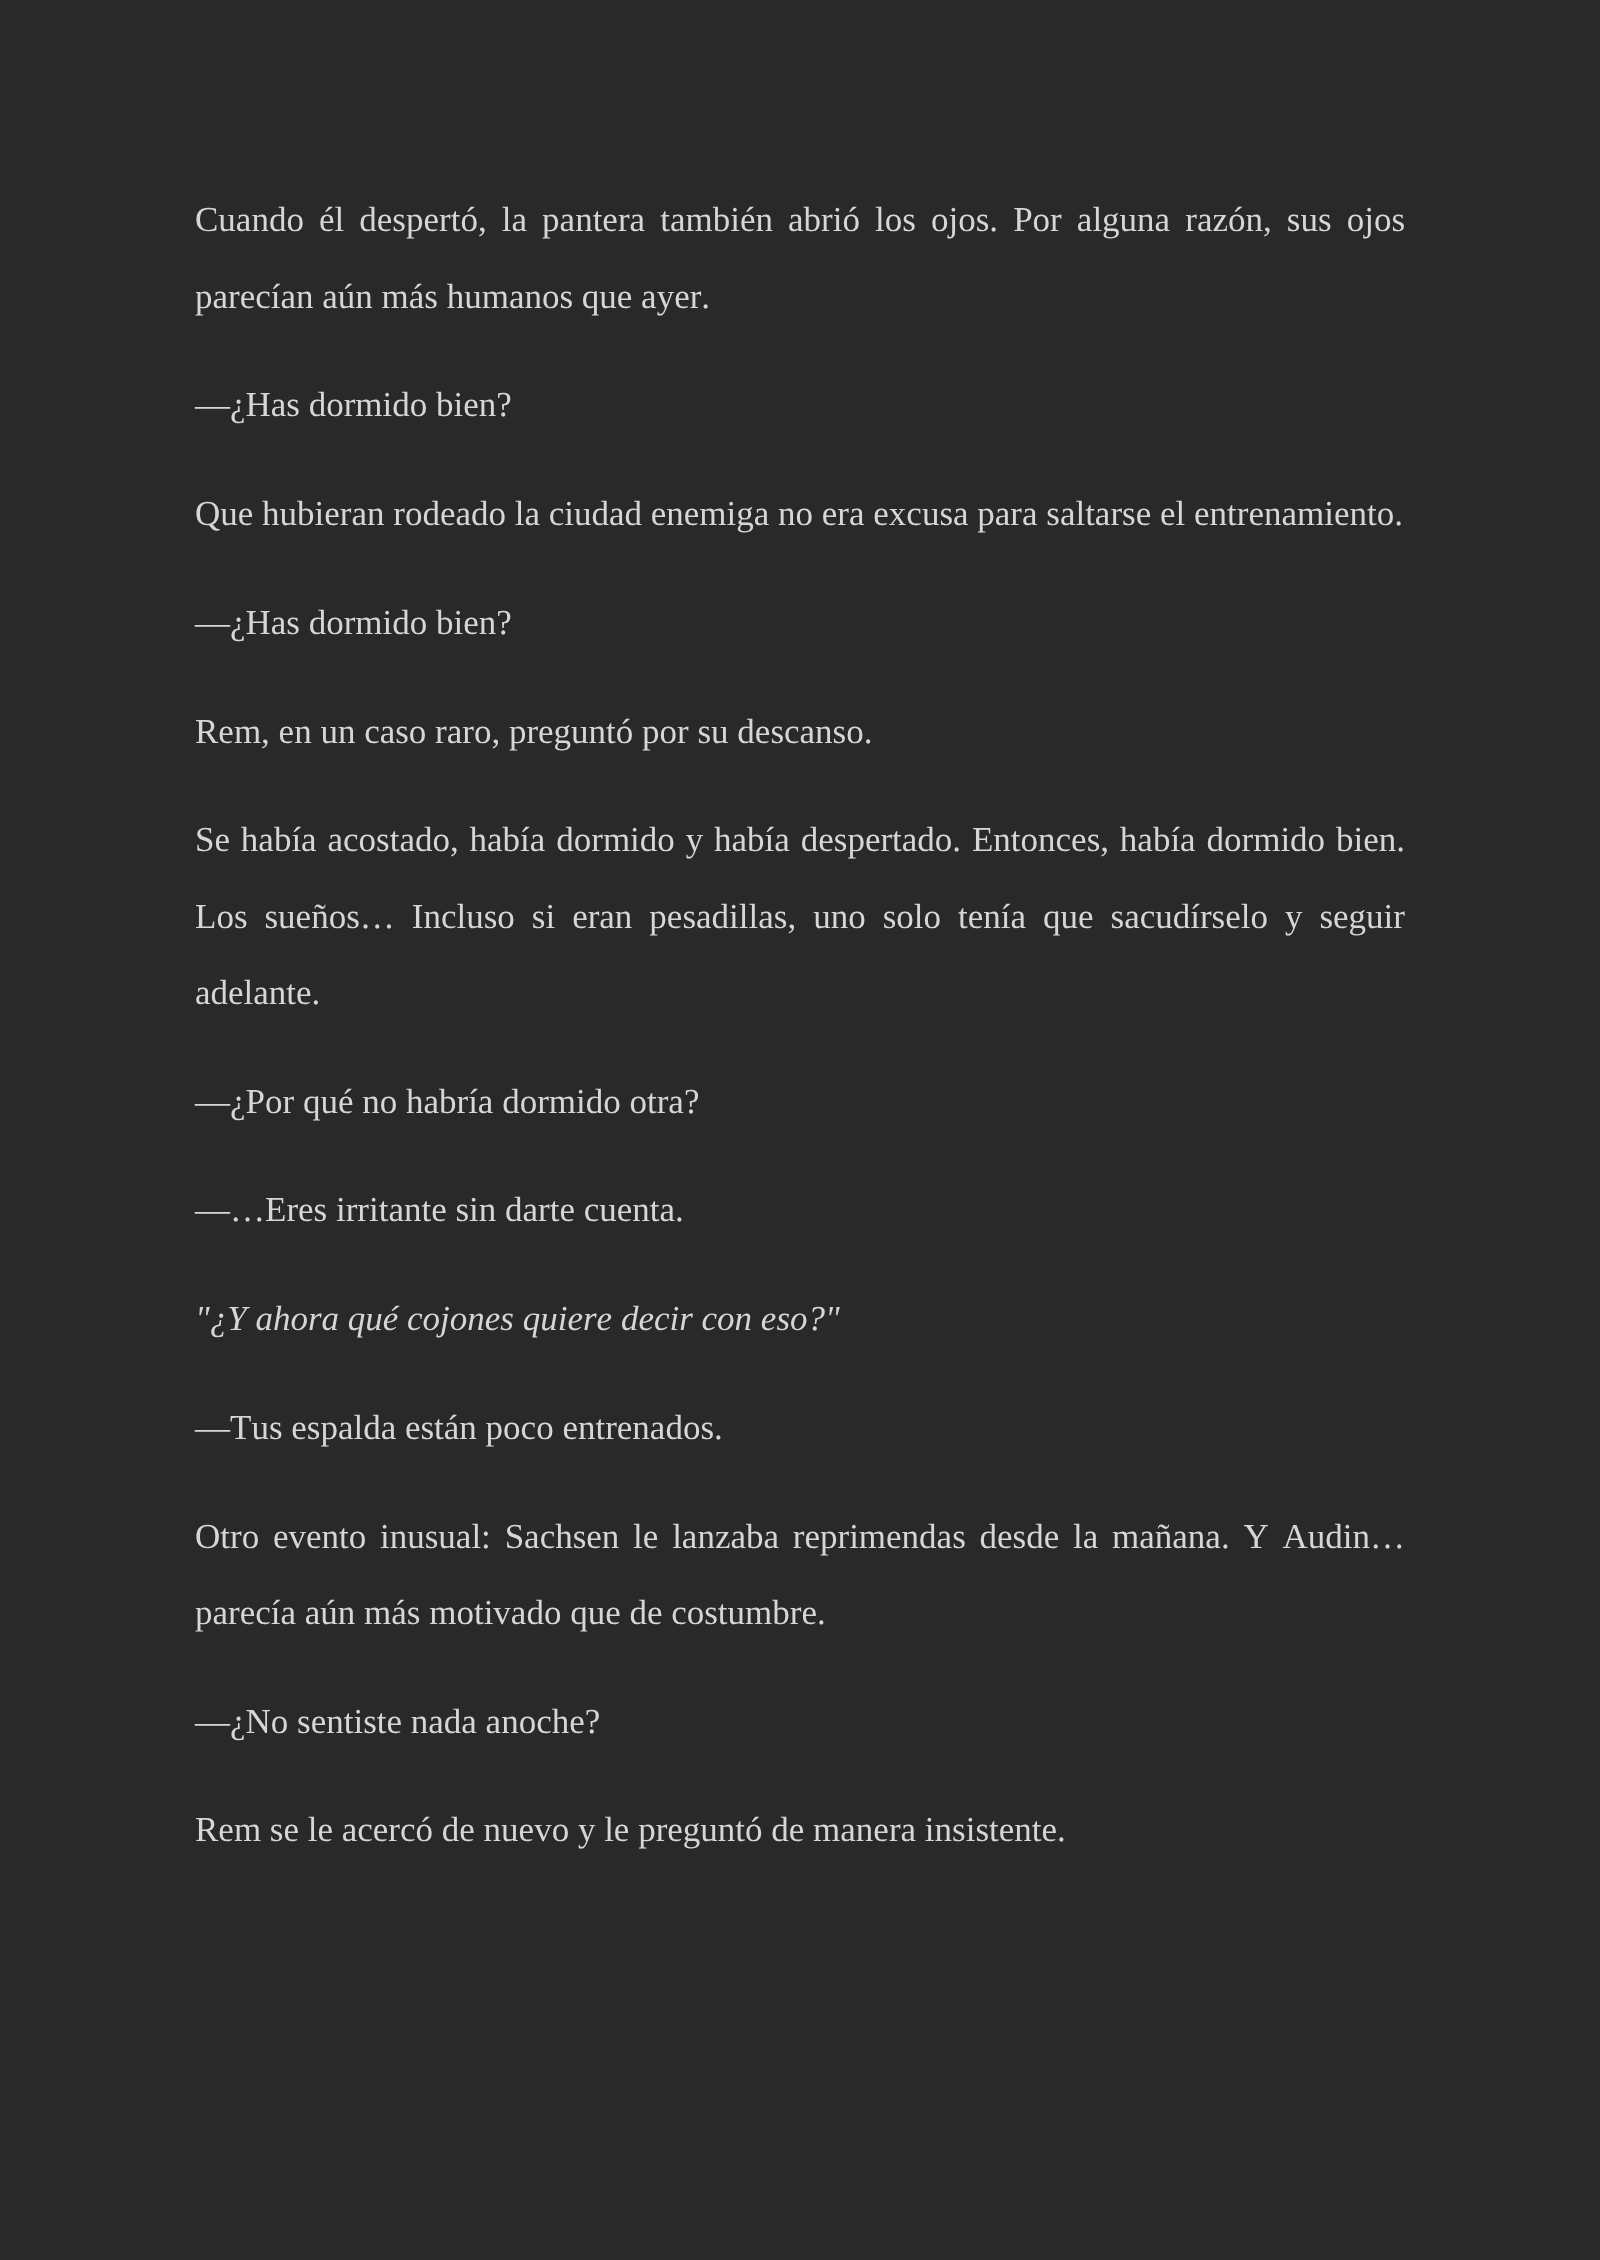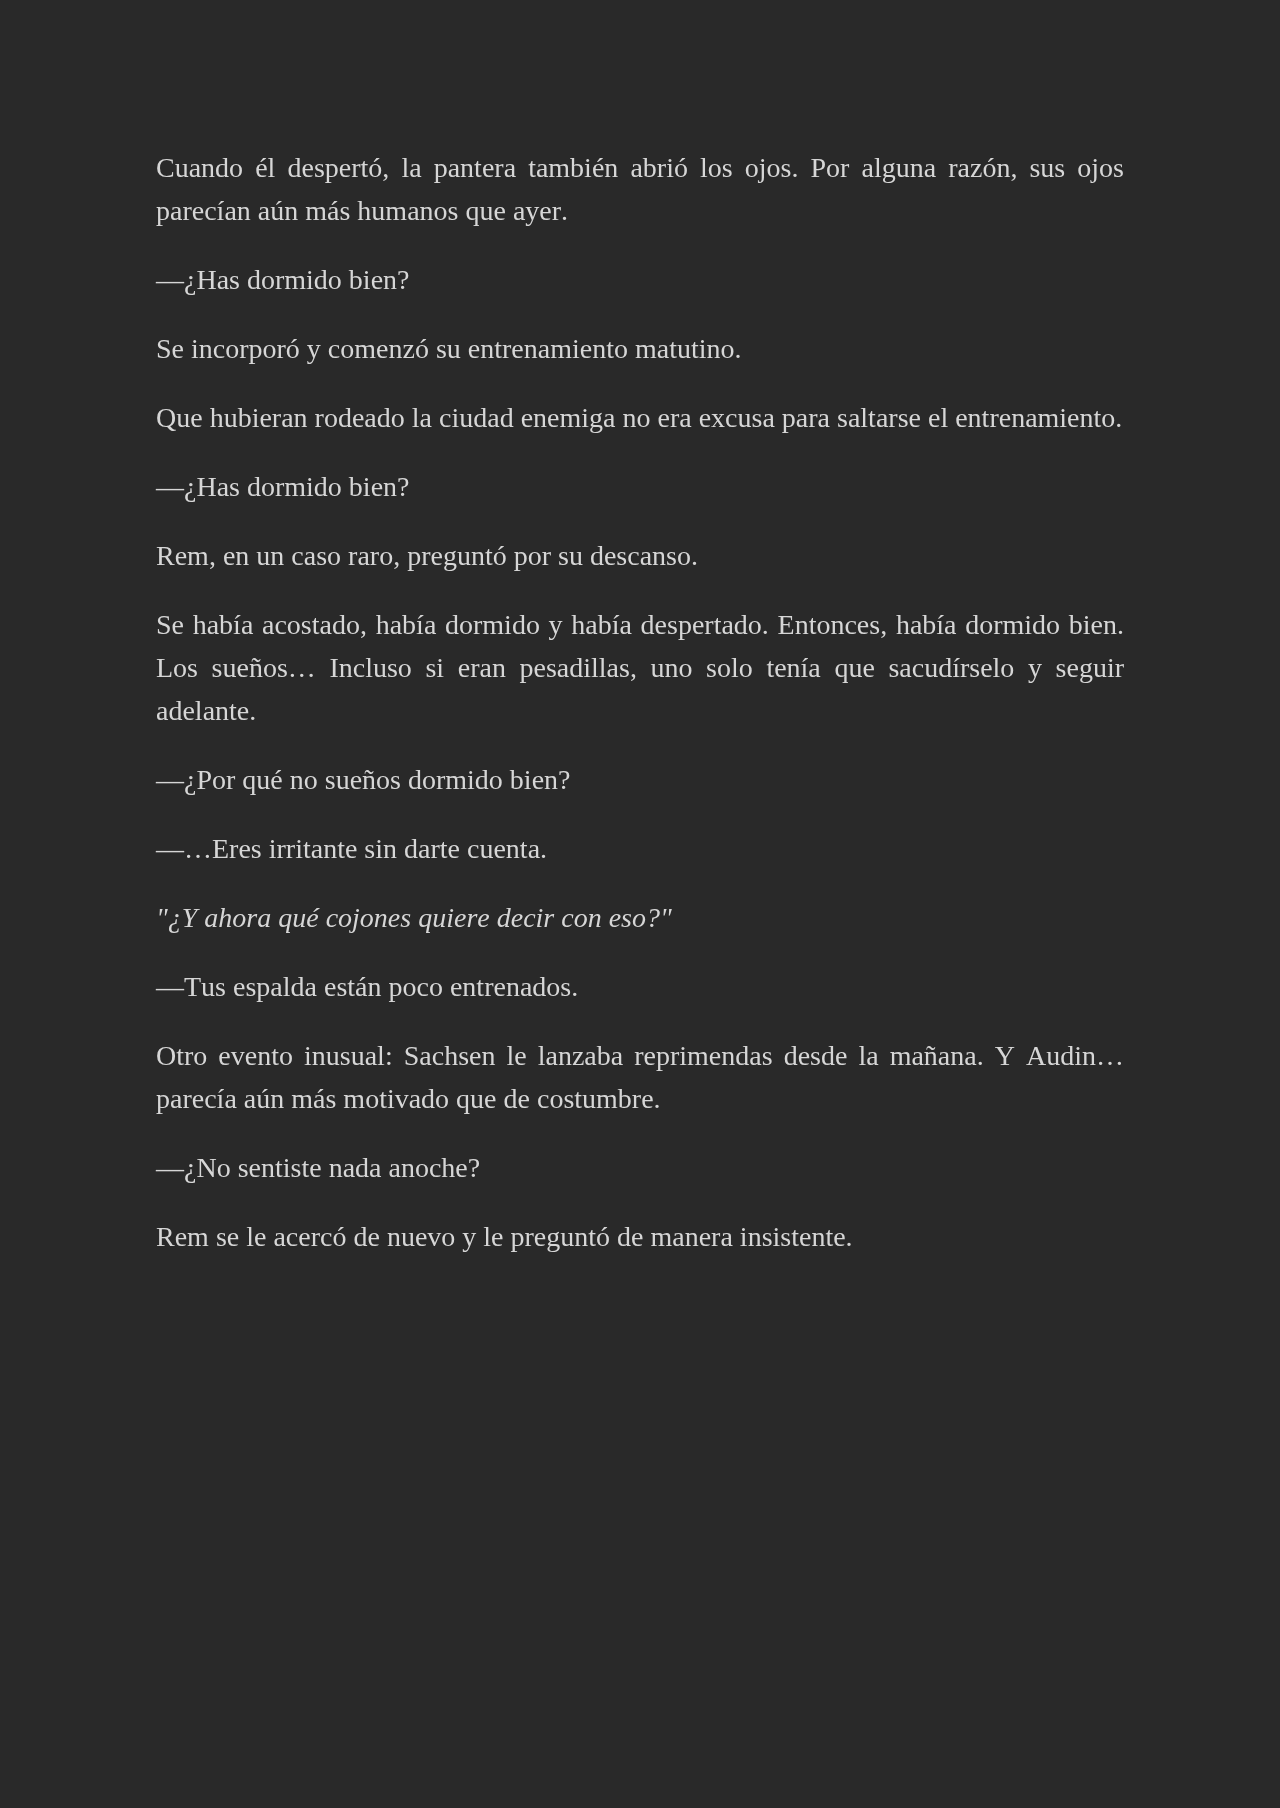--- a/index.html
+++ b/index.html
@@ -13,21 +13,21 @@
     background: #292929;
     overflow: hidden;
   }
   .reader-page {
     width: 968px;
     margin: 0 auto;
     padding-top: 146px;
     padding-bottom: 120px;
     font-family: "Liberation Serif", "DejaVu Serif", serif;
     font-size: 28px;
-    line-height: 43px;
+    line-height: 61px;
     color: #d6d6d6;
     text-align: justify;
     font-kerning: none;
     font-feature-settings: "kern" 0, "liga" 0;
     word-spacing: normal;
     hyphens: none;
   }
   .reader-page p {
     margin: 0 0 26px 0;
     padding: 0;
@@ -35,25 +35,24 @@
   .reader-page p.italic {
     font-style: italic;
   }
 </style>
 </head>
 <body>
 
 <div class="reader-page">
   <p>Cuando él despertó, la pantera también abrió los ojos. Por alguna razón, sus ojos parecían aún más humanos que ayer.</p>
   <p>—¿Has dormido bien?</p>
-  <p>Se incorporó y comenzó su entrenamiento matutino.</p>
   <p>Que hubieran rodeado la ciudad enemiga no era excusa para saltarse el entrenamiento.</p>
   <p>—¿Has dormido bien?</p>
   <p>Rem, en un caso raro, preguntó por su descanso.</p>
   <p>Se había acostado, había dormido y había despertado. Entonces, había dormido bien. Los sueños… Incluso si eran pesadillas, uno solo tenía que sacudírselo y seguir adelante.</p>
-  <p>—¿Por qué no sueños dormido bien?</p>
+  <p>—¿Por qué no habría dormido otra?</p>
   <p>—…Eres irritante sin darte cuenta.</p>
   <p class="italic">"¿Y ahora qué cojones quiere decir con eso?"</p>
   <p>—Tus espalda están poco entrenados.</p>
   <p>Otro evento inusual: Sachsen le lanzaba reprimendas desde la mañana. Y Audin… parecía aún más motivado que de costumbre.</p>
   <p>—¿No sentiste nada anoche?</p>
   <p>Rem se le acercó de nuevo y le preguntó de manera insistente.</p>
 </div>
 
 </body></html>

